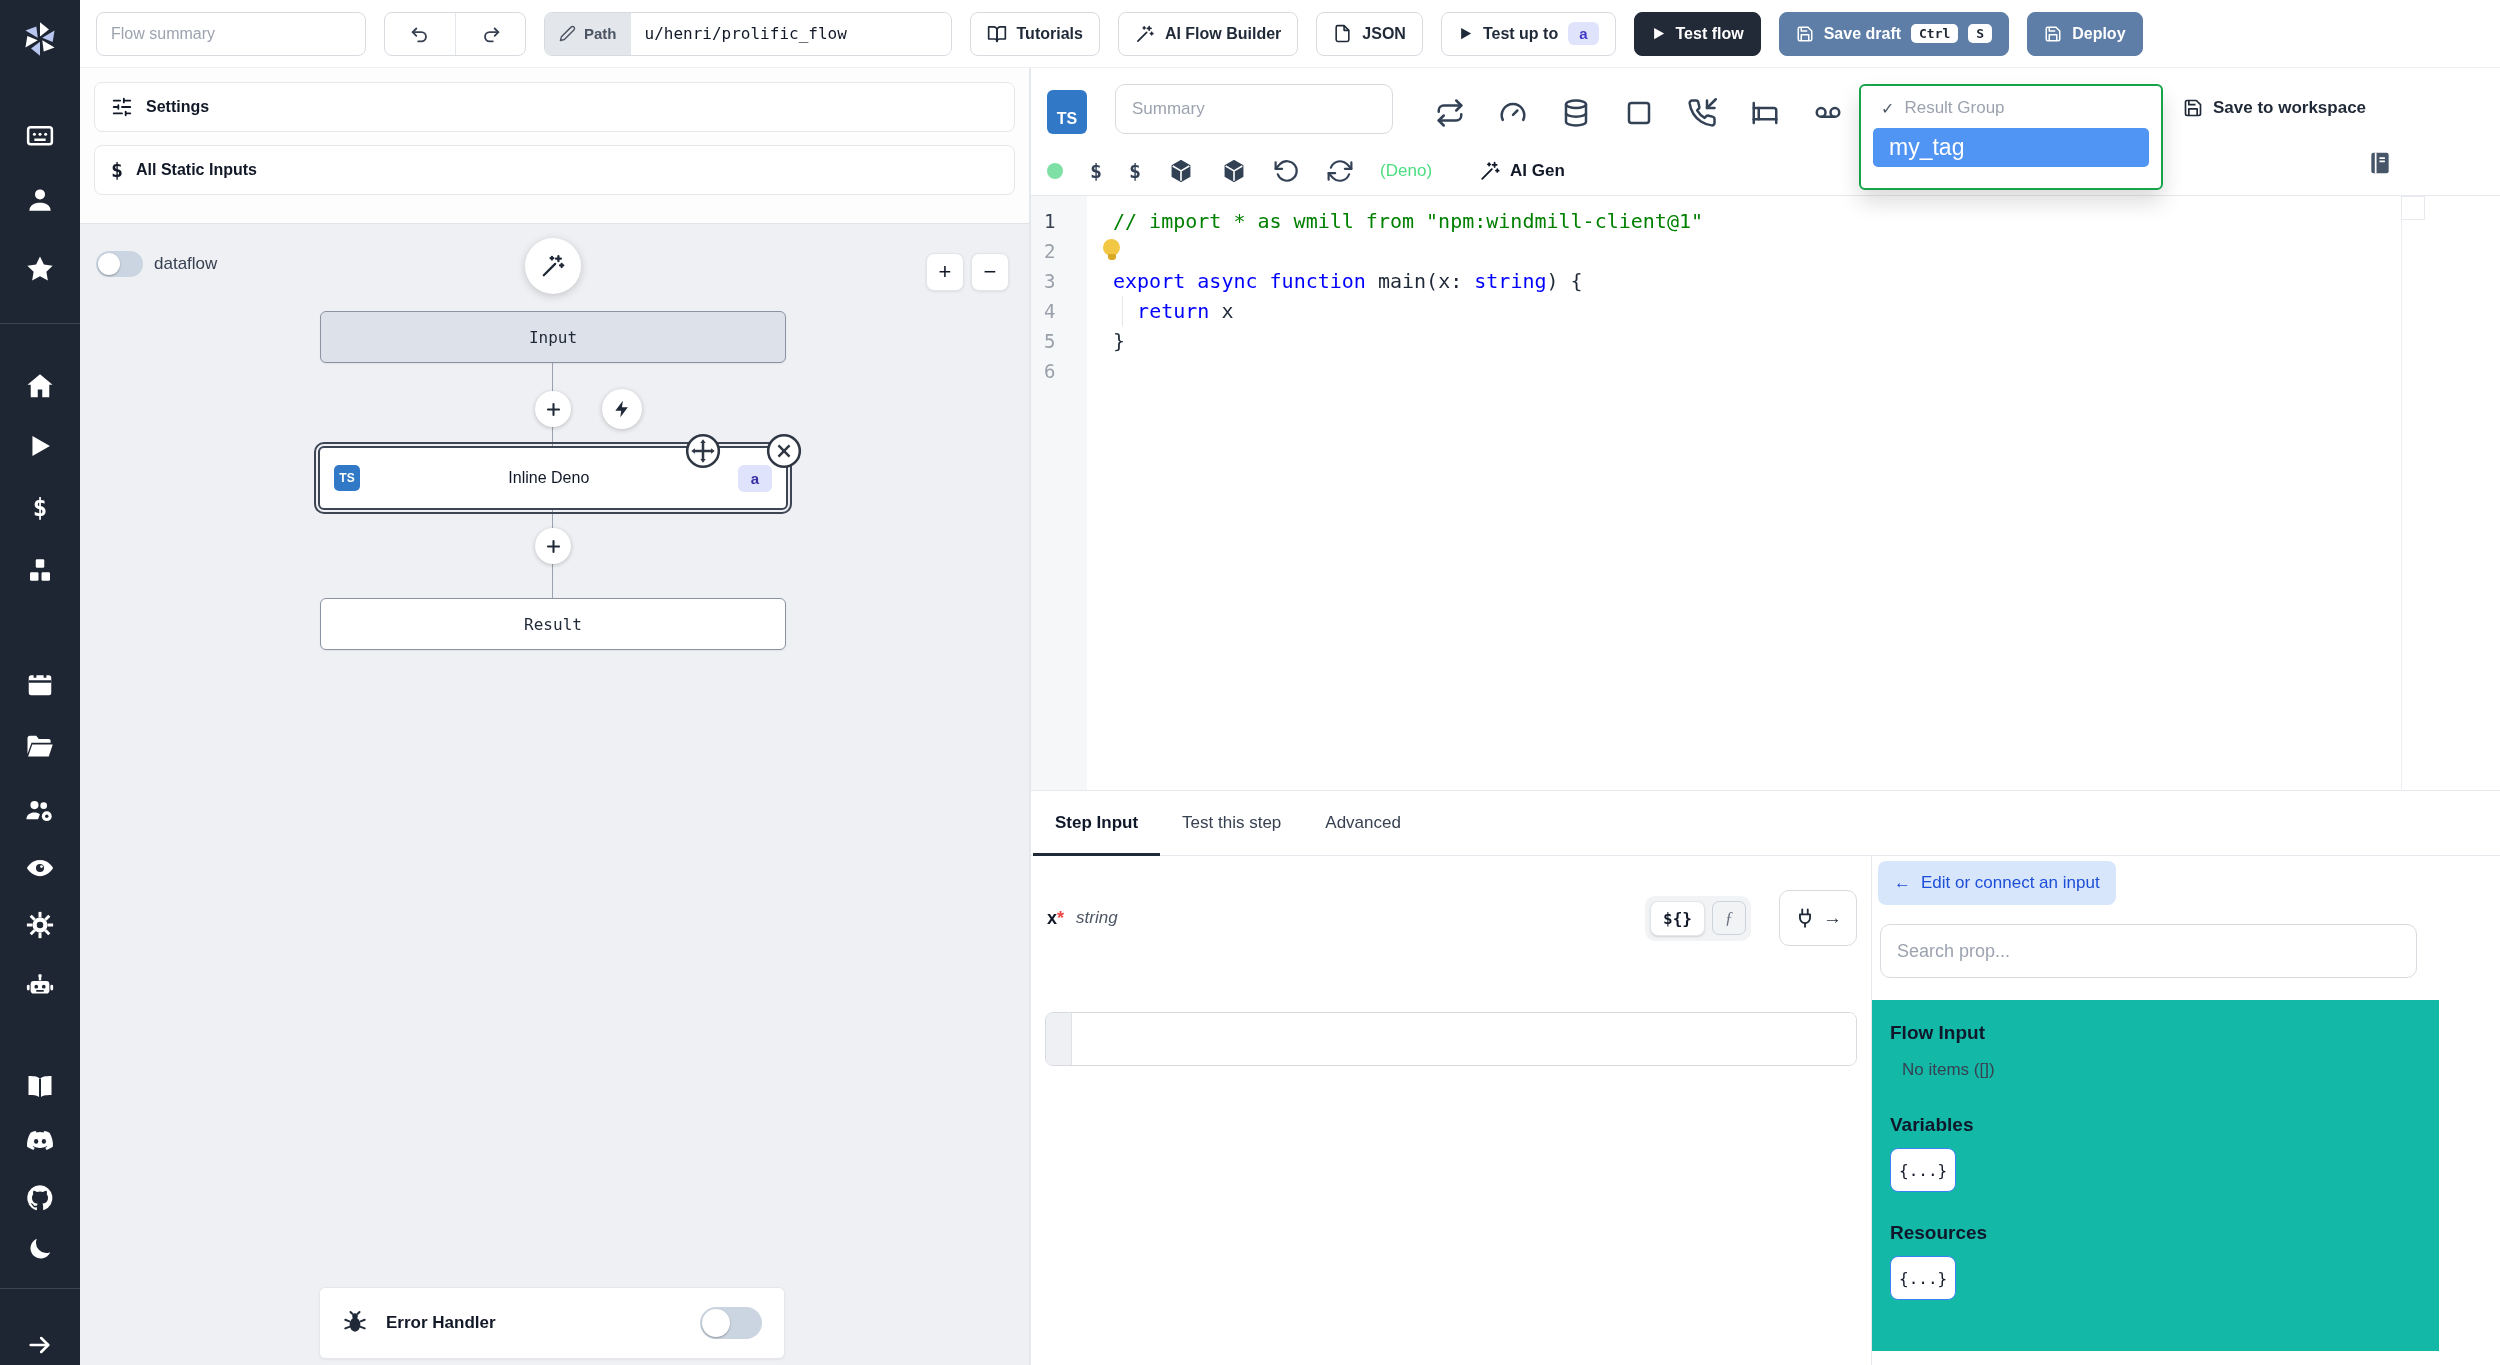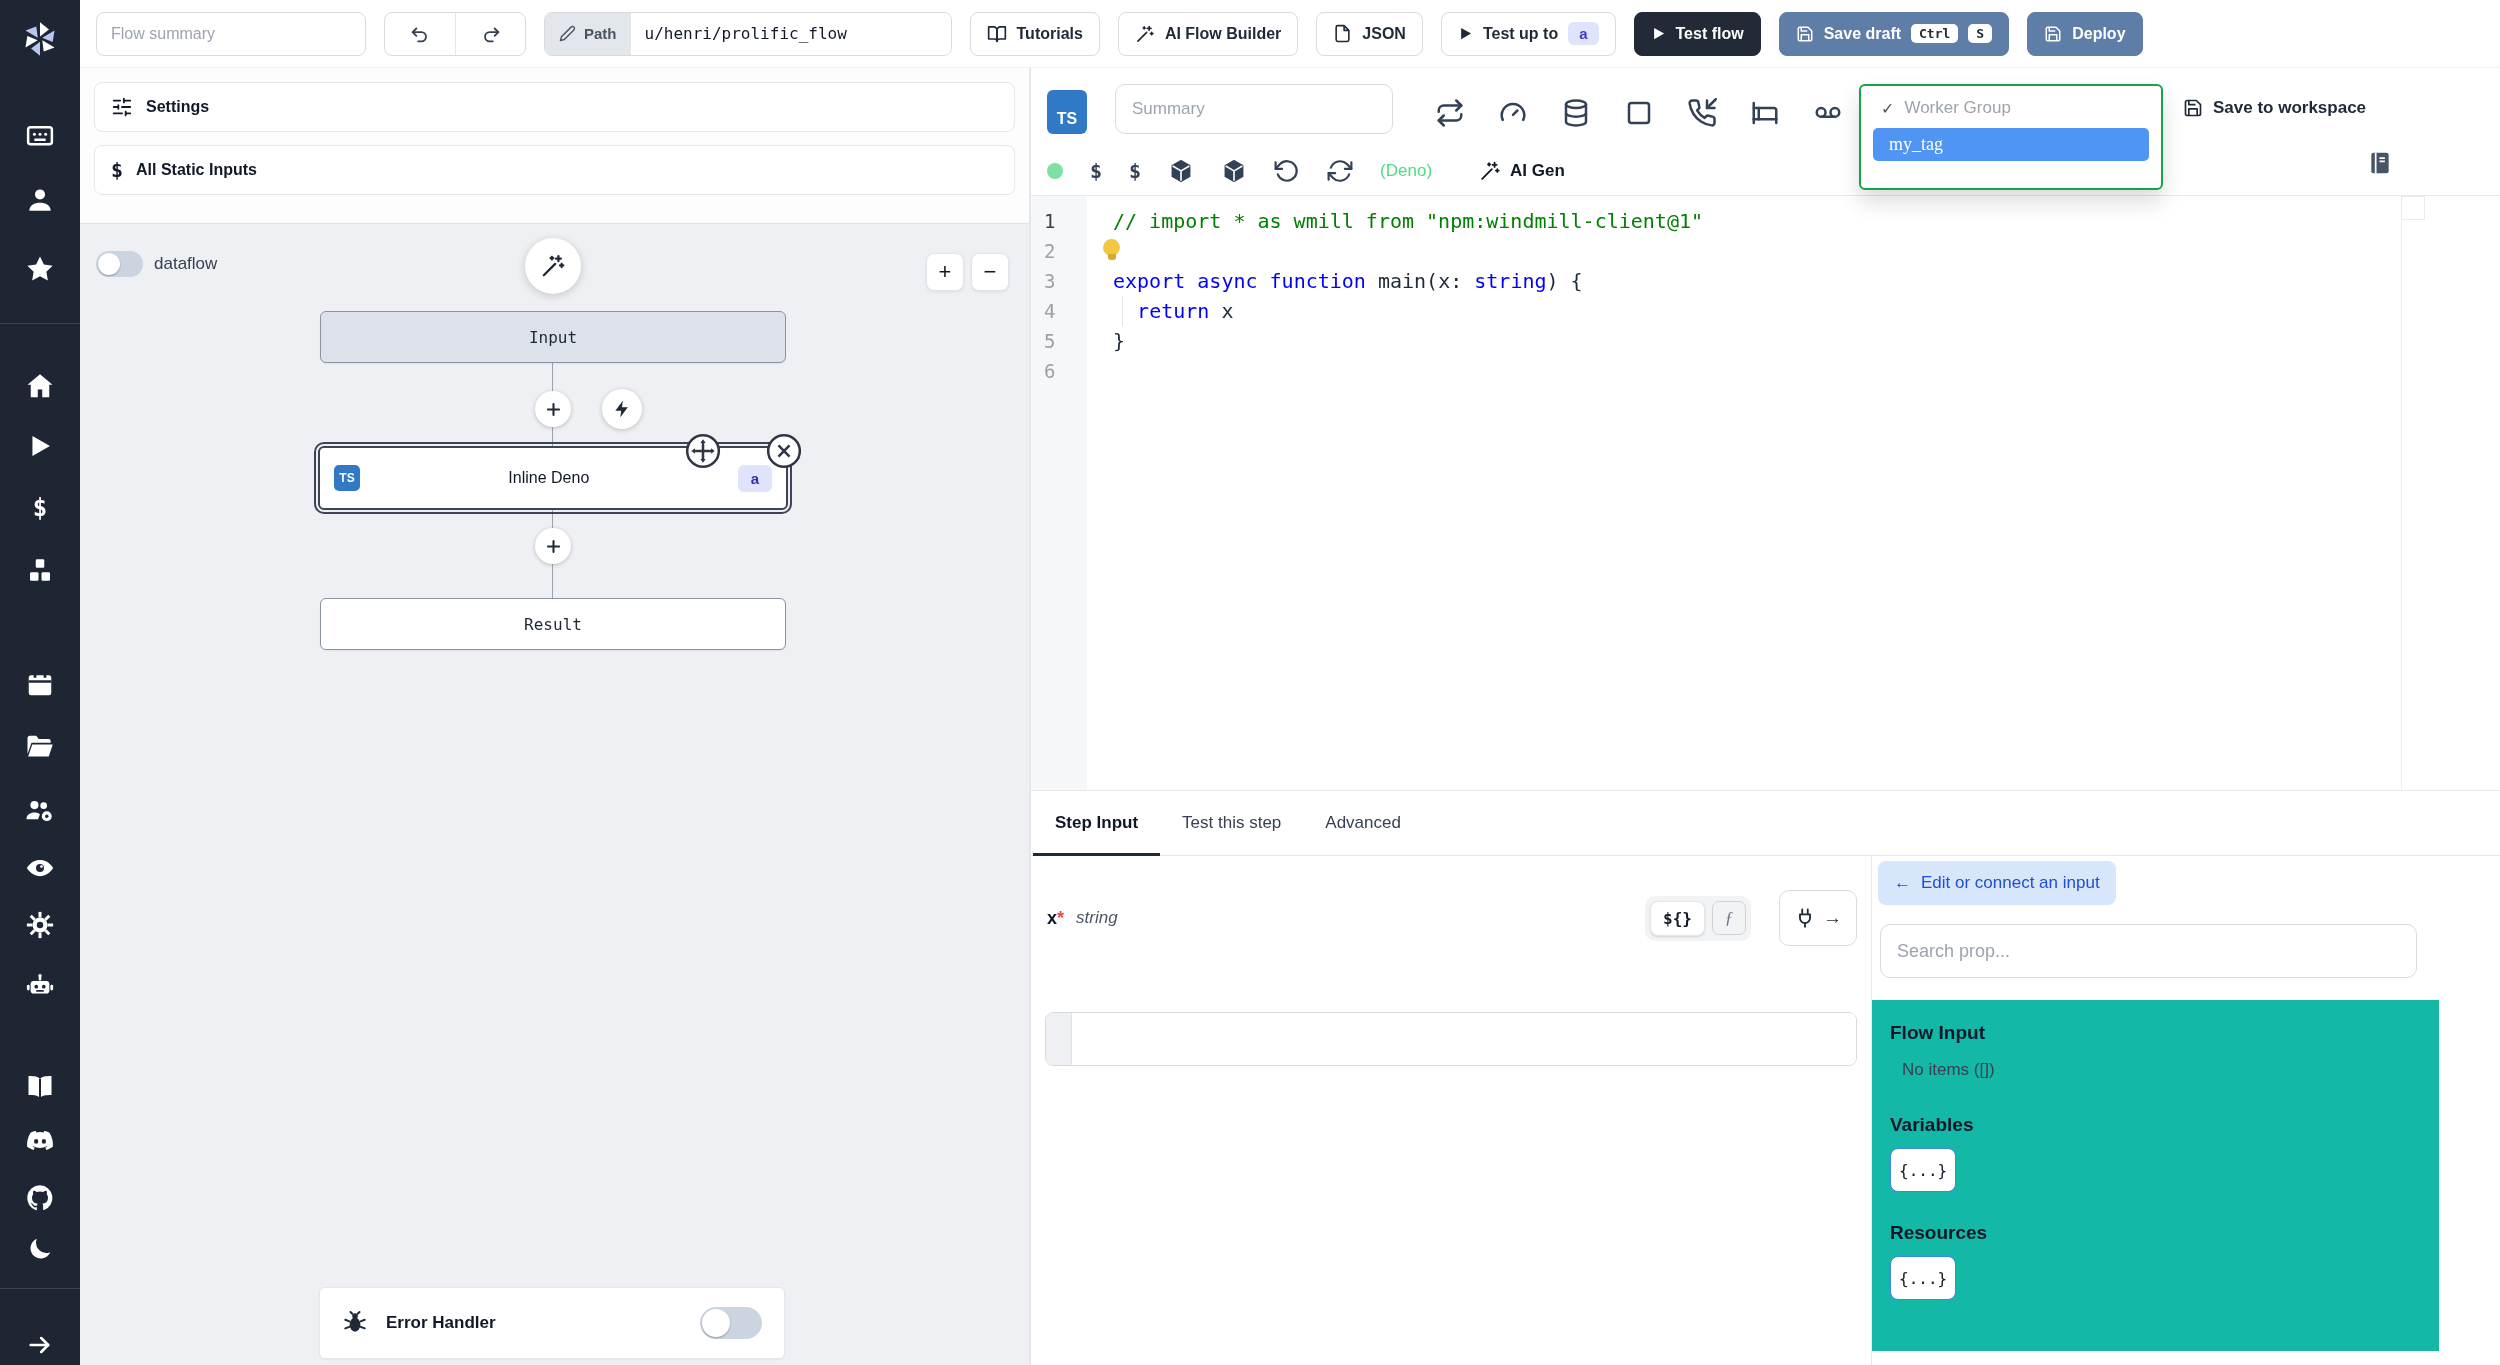--- a/index.html
+++ b/index.html
@@ -63,21 +63,21 @@
   .step-icons > span { cursor: pointer; }
   .module-row { position: absolute; left: 16px; top: 90px; display: flex; align-items: center; gap: 27px; }
   .dot { width: 16px; height: 16px; border-radius: 50%; background: #7fe0a5; }
   .dollar-ic { font-family: "DejaVu Sans Mono", monospace; font-size: 20px; font-weight: 700; color: #334155; cursor: pointer; }
   .deno-txt { font-size: 17px; color: #4ade80; }
   .ai-gen { display: flex; align-items: center; gap: 9px; margin-left: 20px; font-size: 17px; font-weight: 700; color: #111827; cursor: pointer; }
   .ed-hborder { position: absolute; left: 0; top: 127px; width: 1470px; height: 1px; background: #e7e9ee; }
   .worker-dropdown { position: absolute; left: 828px; top: 16px; width: 304px; height: 106px; border: 2px solid #16a34a; border-radius: 6px; background: #fff; z-index: 30; box-shadow: 0 12px 22px rgba(0,0,0,.14); padding: 10px 8px 0 8px; }
   .wd-opt0 { display: flex; align-items: center; gap: 10px; padding: 2px 12px; font-size: 17px; color: #9ca3af; cursor: pointer; }
   .wd-check { color: #4b5563; font-size: 16px; }
-  .wd-opt1 { margin: 8px 4px 0 4px; background: #5094f4; color: #fff; border-radius: 5px; padding: 6px 16px; font-size: 18px; cursor: pointer; font-family: Liberation Serif, serif; }
+  .wd-opt1 { margin: 8px 4px 0 4px; background: #5094f4; color: #fff; border-radius: 5px; padding: 6px 16px; font-size: 23px; cursor: pointer; }
   .save-ws { position: absolute; left: 1152px; top: 30px; display: flex; align-items: center; gap: 10px; font-size: 17px; font-weight: 700; color: #1f2937; cursor: pointer; }
   .library-btn { position: absolute; left: 1336px; top: 82px; cursor: pointer; }
 
   .code-area { position: absolute; left: 0; top: 128px; width: 1470px; height: 594px; background: #fff; font-family: "DejaVu Sans Mono", monospace; font-size: 20px; }
   .gutter-bg { position: absolute; left: 0; top: 0; width: 56px; height: 594px; background: #f6f7f9; }
   .gutter { position: absolute; left: 0; top: 10px; width: 56px; }
   .ln { height: 30px; line-height: 30px; color: #9aa1ab; padding-left: 13px; font-size: 19px; }
   .ln.active { color: #374151; }
   .code-lines { position: absolute; left: 82px; top: 10px; }
   .cl { height: 30px; line-height: 30px; white-space: pre; }
@@ -498,21 +498,21 @@
             <circle cx="6.5" cy="11.5" r="3.5"></circle>
             <circle cx="17.5" cy="11.5" r="3.5"></circle>
             <path d="M6.5 15h11"></path>
           </svg>
         </span>
     </div>
 
     <div class="worker-dropdown">
       <div class="wd-opt0">
         <span class="wd-check">✓</span>
-        <span>Worker Group</span>
+        <span>Result Group</span>
       </div>
       <div class="wd-opt1">my_tag</div>
     </div>
 
     <div class="save-ws">
       <svg width="20" height="20" viewBox="0 0 24 24" fill="none" stroke="#1f2937" stroke-width="2" stroke-linejoin="round">
           <path d="M19 21H5a2 2 0 0 1-2-2V5a2 2 0 0 1 2-2h11l5 5v11a2 2 0 0 1-2 2z"></path>
           <path d="M17 21v-8H7v8"></path>
           <path d="M7 3v5h8"></path>
         </svg>

